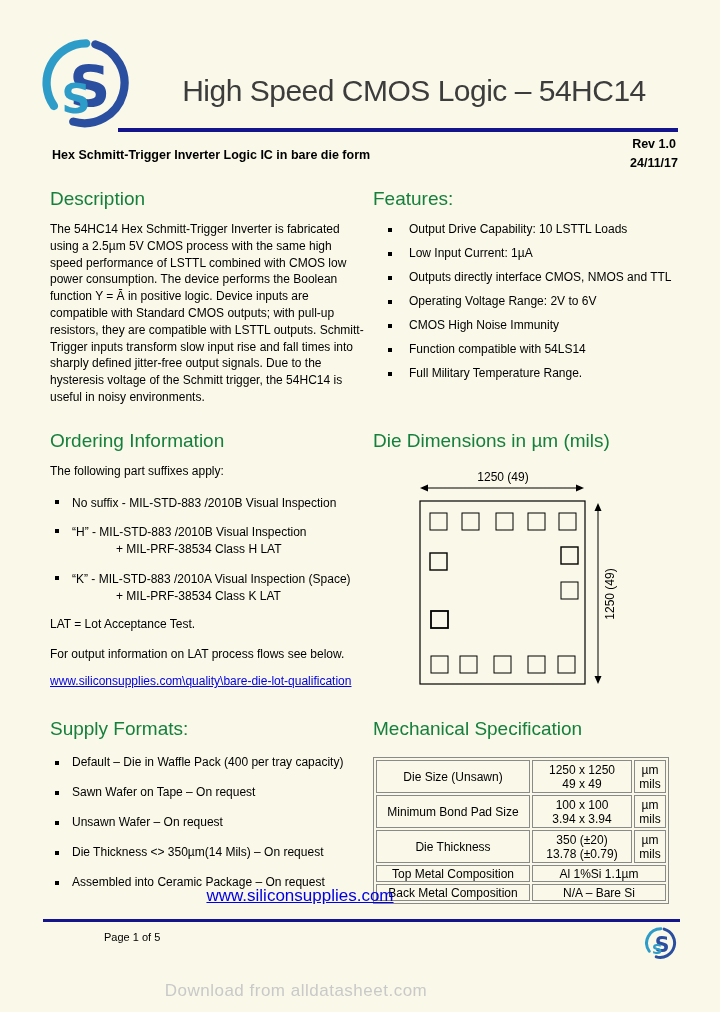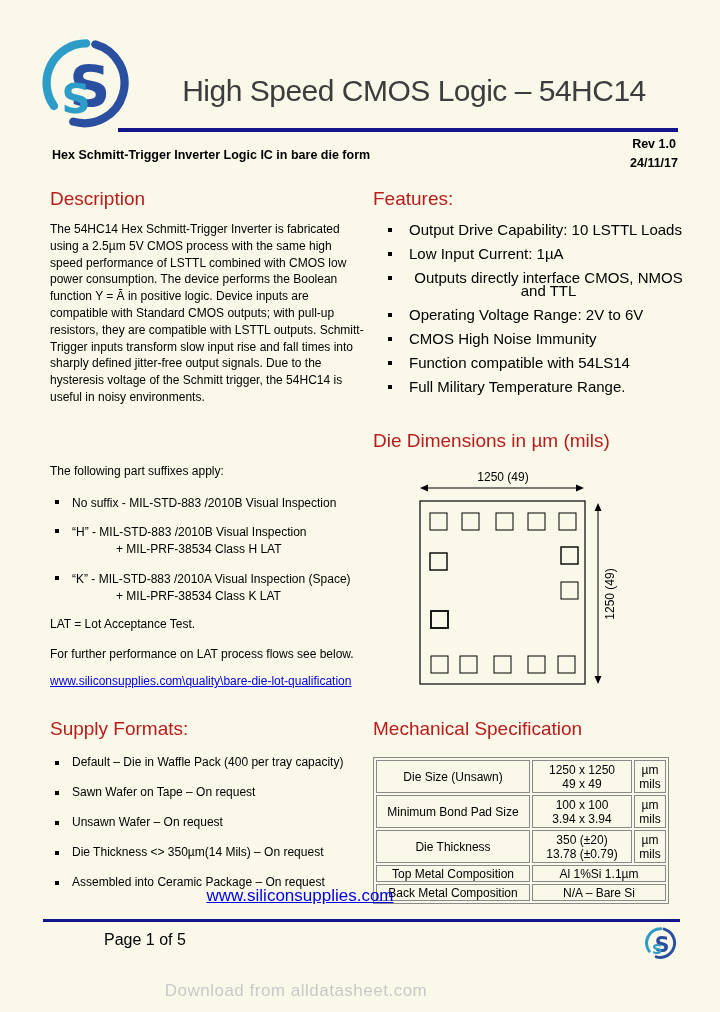--- a/index.html
+++ b/index.html
@@ -18,33 +18,33 @@
   .rule { position:absolute; background:#14148c; }
   .rule-header { left:118px; top:128px; width:560px; height:4px; }
   .subtitle {
     position:absolute; left:52px; top:148px; font-size:12.5px; font-weight:bold;
   }
   .rev-block {
     position:absolute; right:42px; top:135px; text-align:center;
     font-size:12.5px; font-weight:bold; line-height:19px;
   }
   
-  .sec-h { position:absolute; font-size:19px; color:#b91c1c; }
+  .sec-h { position:absolute; font-size:19px; color:#15803d; }
   
   .body-text { font-size:12px; line-height:16.8px; }
   .desc-body { position:absolute; left:50px; top:221px; width:316px; }
   
   .blist { position:absolute; list-style:none; margin:0; padding:0; }
   .blist li { display:flex; align-items:flex-start; }
   .sq {
     flex:0 0 auto; width:4px; height:4px; background:#000;
     margin-top:5px; display:inline-block;
   }
   .features-list { left:388px; top:223px; width:300px; }
-  .features-list li { margin-bottom:11px; font-size:15px; line-height:13px;text-align:center; }
+  .features-list li { margin-bottom:11px; font-size:12px; line-height:13px;text-align:center; }
   .features-list .sq { margin-right:17px; }
   .supply-list { left:55px; top:756px; width:315px; }
   .supply-list li { margin-bottom:17px; font-size:12px; line-height:13px; }
   .supply-list .sq { margin-right:13px; }
   
   .ord-intro { position:absolute; left:50px; top:464px; font-size:12px; }
   .ord-item { position:absolute; left:55px; font-size:12px; line-height:16.5px; display:flex; }
   .ord-item .sq { margin-right:13px; }
   .ord-line2 { display:block; padding-left:44px; }
   .ord-note { position:absolute; left:50px; font-size:12px; }
@@ -62,21 +62,21 @@
     box-sizing:border-box;
   }
   .cell {
     border:1px solid #8a8a8a; display:flex; flex-direction:column;
     align-items:center; justify-content:center; text-align:center;
     font-size:12px; line-height:14px;
   }
   .cell-span { grid-column:2 / 4; }
   
   .rule-footer { left:43px; top:919px; width:637px; height:3px; }
-  .footer-page { position:absolute; left:104px; top:931px; font-size:16px;text-align:center; }
+  .footer-page { position:absolute; left:104px; top:931px; font-size:11px;text-align:center; }
   .footer-link { position:absolute; left:0; top:886px; width:600px; text-align:center; font-size:17px; }
   .logo-footer { position:absolute; left:645px; top:926px; width:33px; height:34px; }
   .watermark {
     position:absolute; left:0; top:981px; width:592px; text-align:center;
     font-size:17px; color:#c9c9c9; letter-spacing:0.5px;
   }
 </style>
 </head>
 <body>
 
@@ -131,20 +131,21 @@
     <li>
         <span class="sq"></span>
         <span>Function compatible with 54LS14</span>
       </li>
     <li>
         <span class="sq"></span>
         <span>Full Military Temperature Range.</span>
       </li>
   </ul>
 
+  <div class="sec-h" style="left:50px; top:430px;">Ordering Information</div>
   <div class="ord-intro">The following part suffixes apply:</div>
 
   <div class="ord-item" style="top:495px;">
     <span class="sq"></span>
     <span>No suffix - MIL-STD-883 /2010B Visual Inspection</span>
   </div>
   <div class="ord-item" style="top:524px;">
     <span class="sq"></span>
     <span>
       <span>“H” - MIL-STD-883 /2010B  Visual Inspection</span>
@@ -153,21 +154,21 @@
   </div>
   <div class="ord-item" style="top:571px;">
     <span class="sq"></span>
     <span>
       <span>“K” - MIL-STD-883 /2010A  Visual Inspection (Space)</span>
       <span class="ord-line2">+ MIL-PRF-38534 Class K LAT</span>
     </span>
   </div>
 
   <div class="ord-note" style="top:617px;">LAT = Lot Acceptance Test.</div>
-  <div class="ord-note" style="top:647px;">For further performance on LAT process flows see below.</div>
+  <div class="ord-note" style="top:647px;">For output information on LAT process flows see below.</div>
   <a class="link ord-link" href="#">www.siliconsupplies.com\quality\bare-die-lot-qualification</a>
 
   <div class="sec-h" style="left:373px; top:430px;">Die Dimensions in µm (mils)</div>
 
   <svg class="die-svg" width="230" height="232" viewBox="0 0 230 232">
 
     <text x="95" y="18" text-anchor="middle">1250 (49)</text>
 
     <line x1="18" y1="25" x2="170" y2="25" stroke="#000" stroke-width="1"></line>
     <polygon points="12,25 20,21.5 20,28.5" fill="#000"></polygon>

